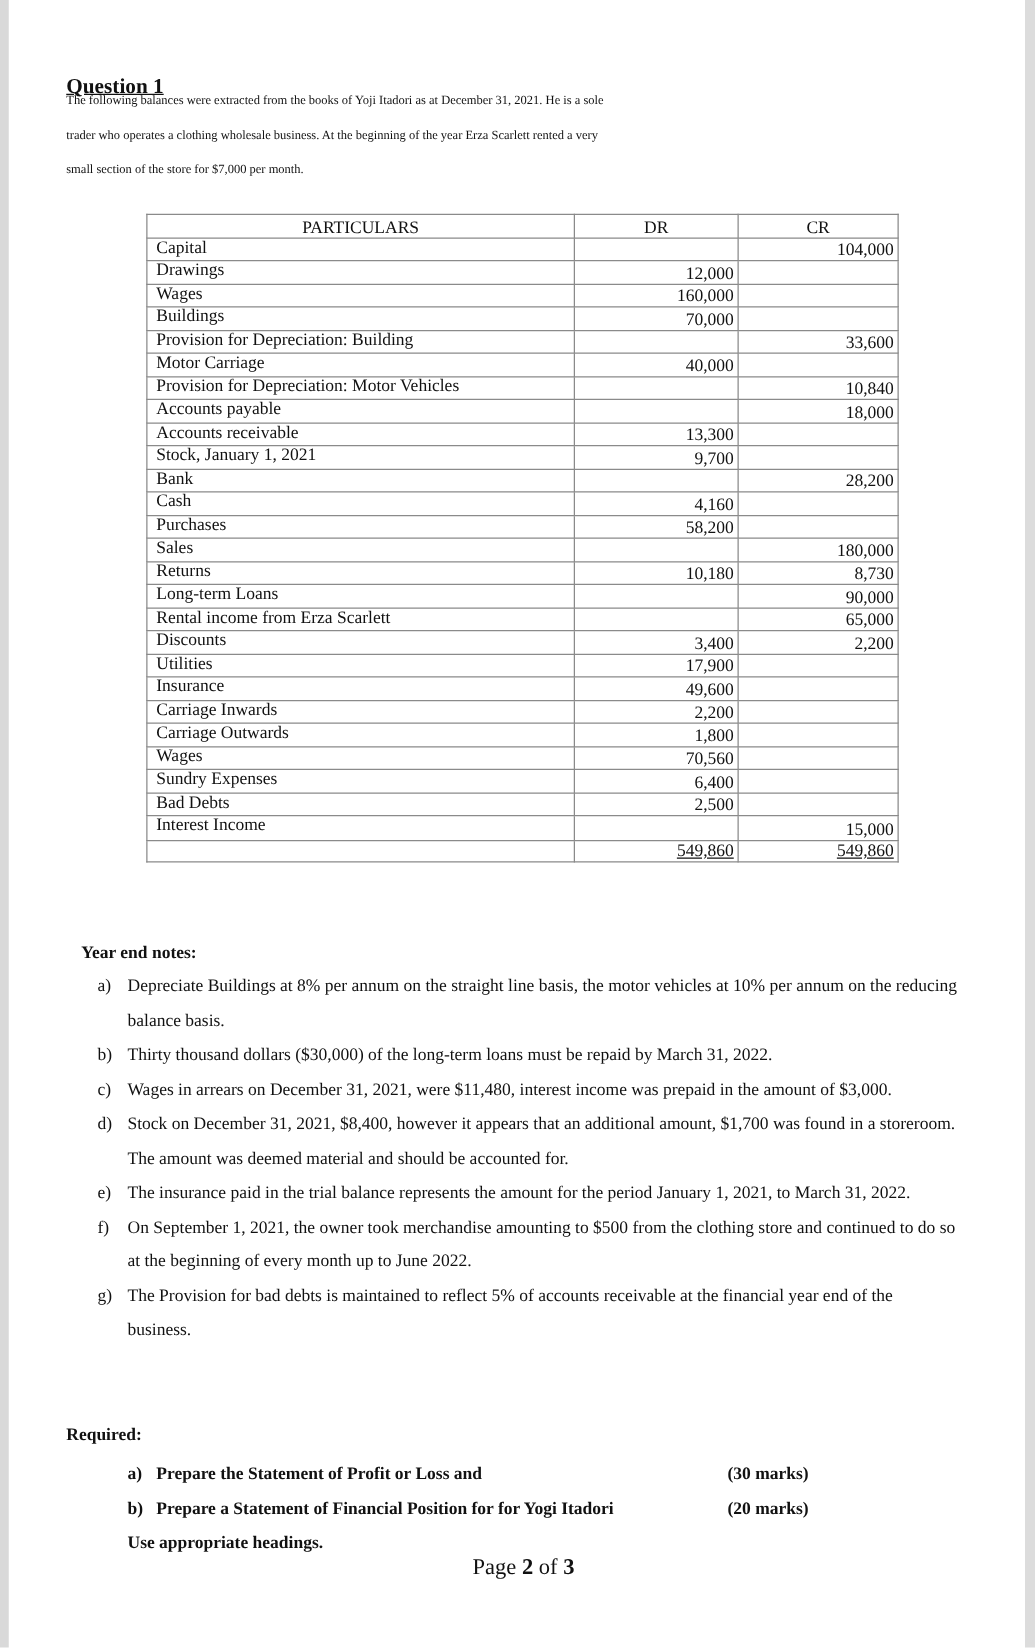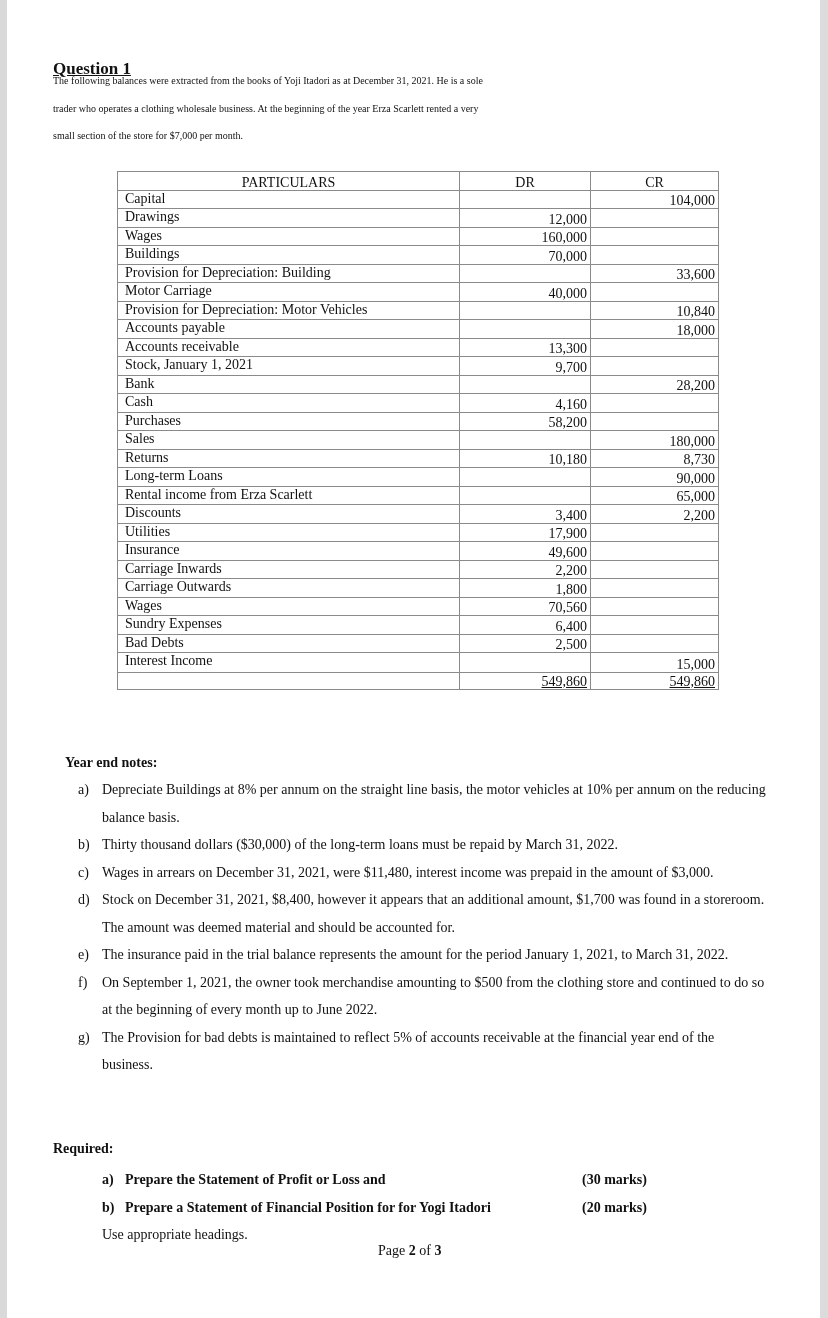--- a/index.html
+++ b/index.html
@@ -57,24 +57,24 @@
   .req-title {
     position: absolute; left: 53px; top: 1141px; font-size: 14px; font-weight: bold; margin: 0;
   }
   .req {
     position: absolute; left: 102px; top: 1166px; width: 600px; font-size: 14px; line-height: 27.5px;
   }
   .req-row { position: relative; height: 27.5px; font-weight: bold; }
   .req-row .mk { position: absolute; left: 0; }
   .req-row .txt { position: absolute; left: 23px; }
   .req-row .marks { position: absolute; left: 480px; }
-  .req-note { font-weight: normal; }
+  .req-note { font-weight: bold; }
 
   .footer {
-    position: absolute; left: 378px; top: 1243px; font-size: 14px;
+    position: absolute; left: 378px; top: 1243px; font-size: 18px;
   }
   .footer b { font-weight: bold; }
 </style>
 </head>
 <body>
 
 <div class="edge-left"></div>
 <div class="edge-right"></div>
 
 <div class="page">

